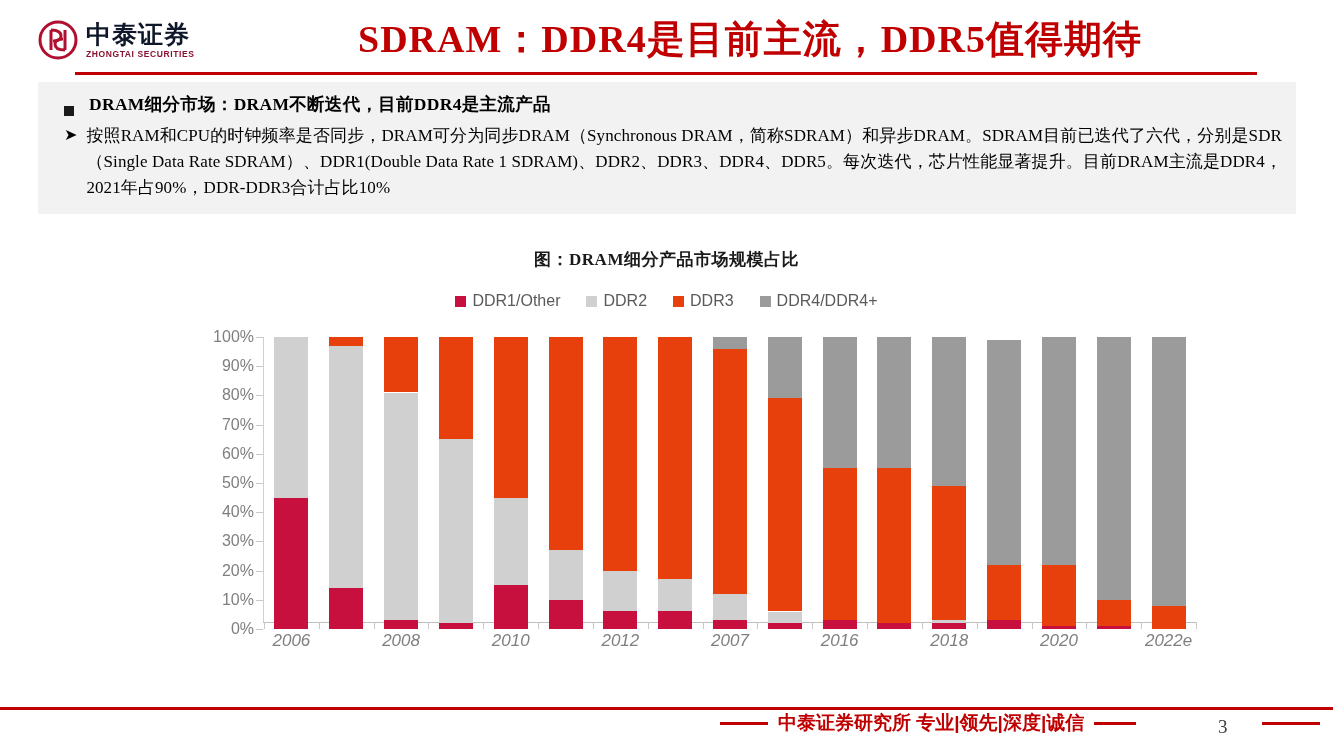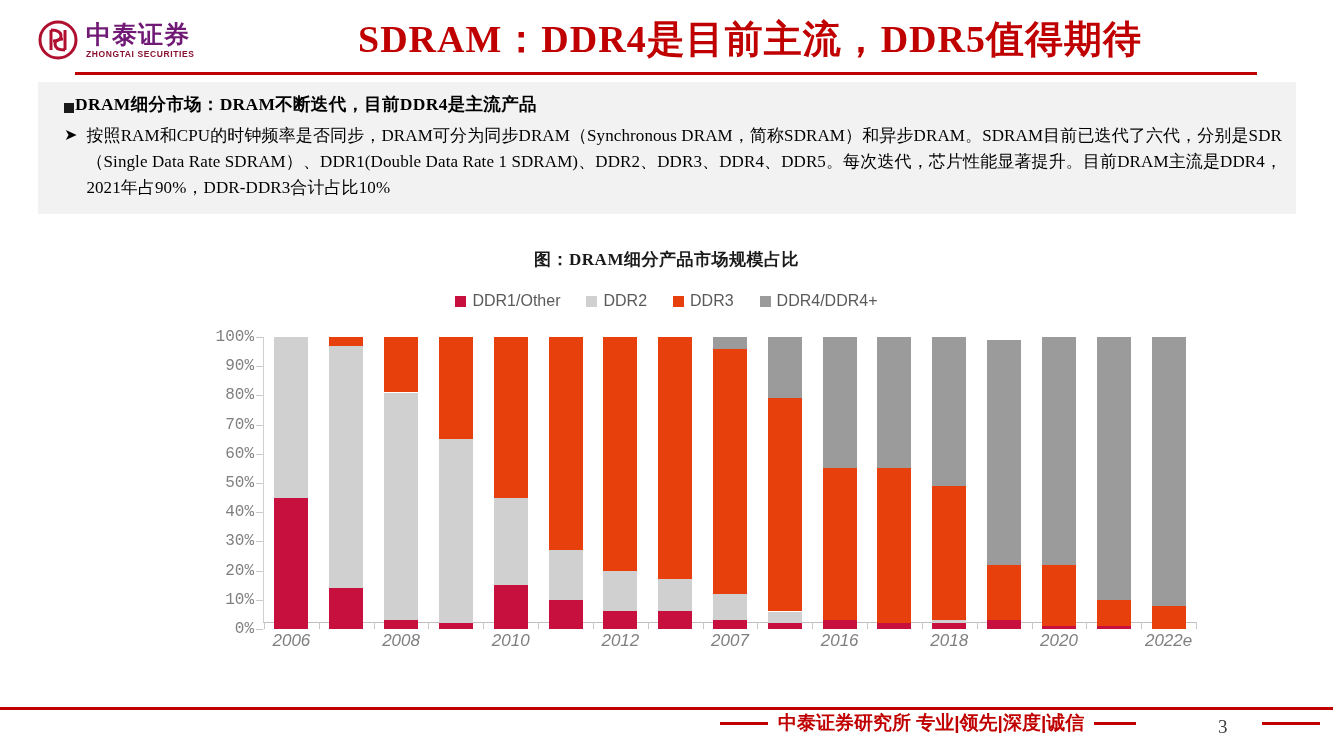--- a/index.html
+++ b/index.html
@@ -11,21 +11,21 @@
   }
   .slide { position: relative; width: 1333px; height: 750px; background:#fff; }
 
   
   .header { position: absolute; left:0; top:0; width:1333px; height:78px; }
   .logo-wrap { position:absolute; left:38px; top:20px; display:flex; align-items:center; gap:8px; }
   .logo-mark { width:40px; height:40px; position:relative; }
   .logo-text { display:flex; flex-direction:column; justify-content:center; line-height:1; }
   .logo-cn {
     font-family:"Liberation Sans","DejaVu Sans",sans-serif;
-    font-weight:bold; font-size:25px; color:#701a75; letter-spacing:1px;
+    font-weight:bold; font-size:25px; color:#0f172a; letter-spacing:1px;
   }
   .logo-en {
     font-family:"Liberation Sans","DejaVu Sans",sans-serif;
     font-weight:bold; font-size:8.5px; color:#8a1230; letter-spacing:0.6px;
     margin-top:3px;
   }
   .slide-title {
     position:absolute; left:260px; top:14px; width:980px;
     text-align:center;
     font-family:"Liberation Serif","DejaVu Serif",serif;
@@ -37,21 +37,21 @@
     background:#C00000;
   }
 
   
   .textbox {
     position:absolute; left:38px; top:82px; width:1258px; height:132px;
     background:#F2F2F2;
   }
   .bullet-l1 {
     position:absolute; left:26px; top:11px; right:14px;
-    display:flex; align-items:center; gap:1px;
+    display:flex; align-items:flex-end; gap:15px;
   }
   .sq {
     width:10px; height:10px; background:#1a1a1a; margin-top:7px; flex:none;
   }
   .bullet-l1 .txt {
     font-family:"Liberation Serif","DejaVu Serif",serif;
     font-weight:bold; font-size:17.5px; color:#000; line-height:1.3;
     letter-spacing:0.3px;
   }
   .bullet-l2 {
@@ -82,21 +82,21 @@
   .legend-sw { width:11px; height:11px; flex:none; }
   .legend-lb {
     font-family:"Liberation Sans","DejaVu Sans",sans-serif;
     font-size:16px; color:#5a5a5a;
   }
 
   .plot { position:absolute; left:196px; top:330px; width:1000px; height:305px; }
   .ylabels { position:absolute; left:0; top:0; width:58px; height:292px; }
   .ylabel {
     position:absolute; right:0; transform:translateY(-50%);
-    font-family:Liberation Mono, monospace;
+    font-family:Liberation Sans, sans-serif;
     font-size:16px; color:#7f7f7f; text-align:right; white-space:nowrap;
   }
   .ytick {
     position:absolute; left:60px; width:7px; height:1px; background:#c8c8c8;
   }
   .axis-v {
     position:absolute; left:67px; top:7px; width:1px; height:285px; background:#d0d0d0;
   }
   .axis-h {
     position:absolute; left:67px; top:292px; width:933px; height:1px; background:#bfbfbf;

